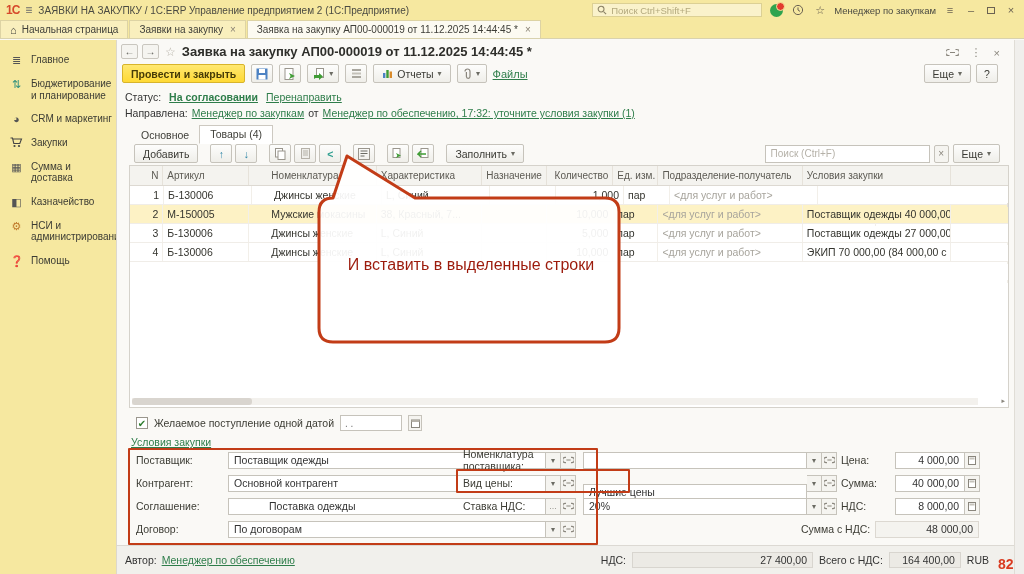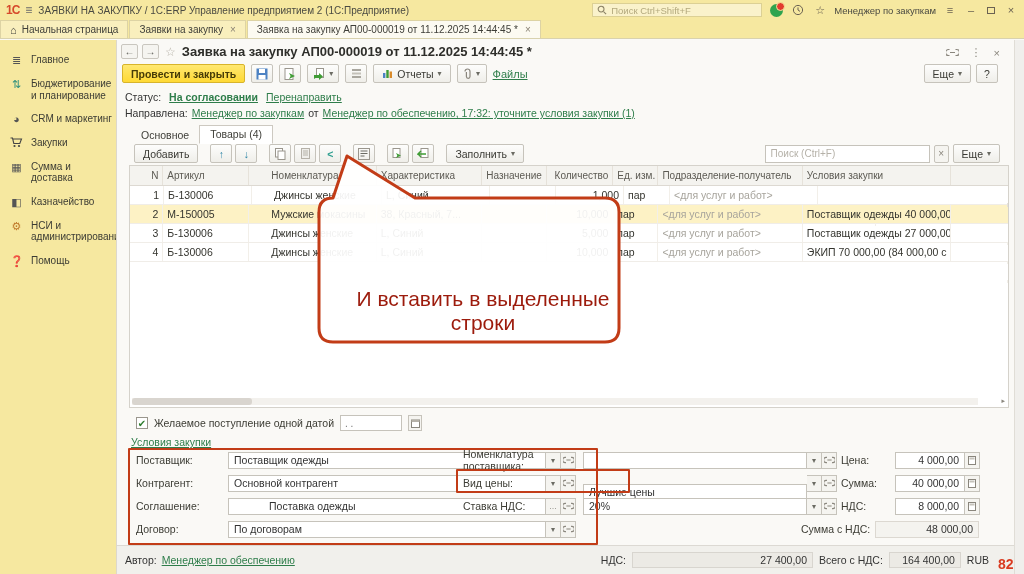--- a/index.html
+++ b/index.html
@@ -100,22 +100,22 @@
   .c8{width:152px;} .c9{width:58px; text-align:left;margin-top:37px;}
   .dim { color:#a7a49c; }
   .chk { display:inline-block; width:11px; height:11px; border:1px solid #b7b3ab; background:#fff;
          border-radius:1px; }
   .hscroll { position:absolute; left:2px; bottom:2px; width:846px; height:7px; background:#f3f1ed; }
   .hthumb { width:120px; height:7px; background:#d9d5cf; border-radius:3px; }
   .scorner { position:absolute; right:3px; bottom:2px; font-size:7px; color:#8a867d; }
 
   
   .bubble { position:absolute; left:200px; top:112px; z-index:10; }
-  .bubble-text { position:absolute; left:216px; top:216px; width:300px; text-align:center; z-index:11;
-                 font-size:21px; color:#9c1b0c;margin-top:31px; }
+  .bubble-text { position:absolute; left:204px; top:216px; width:300px; text-align:center; z-index:11;
+                 font-size:16px; color:#9c1b0c; }
 
   
   .redbox { position:absolute; border:2px solid #c23c17; border-radius:1px; z-index:12; pointer-events:none; }
   .redbox.left { left:11px; top:408px; width:470px; height:97px; }
   .redbox.kind { left:339px; top:429px; width:174px; height:24px; }
 
   
   .daterow { position:absolute; top:375px; left:19px; display:flex; align-items:center; gap:6px;
              font-size:10.5px; }
   .ckb { width:12px; height:12px; border:1px solid #9a968d; background:#fff; color:#2e7d2e;

